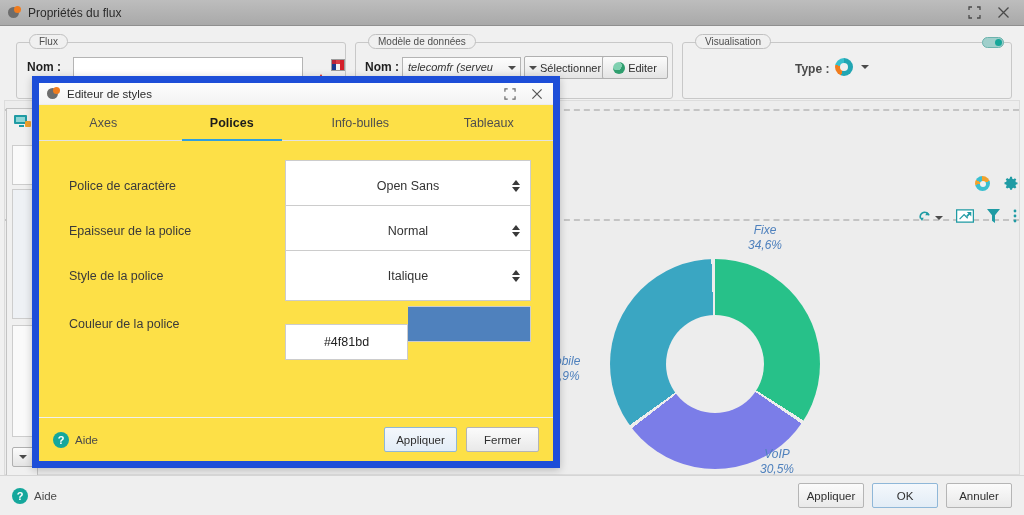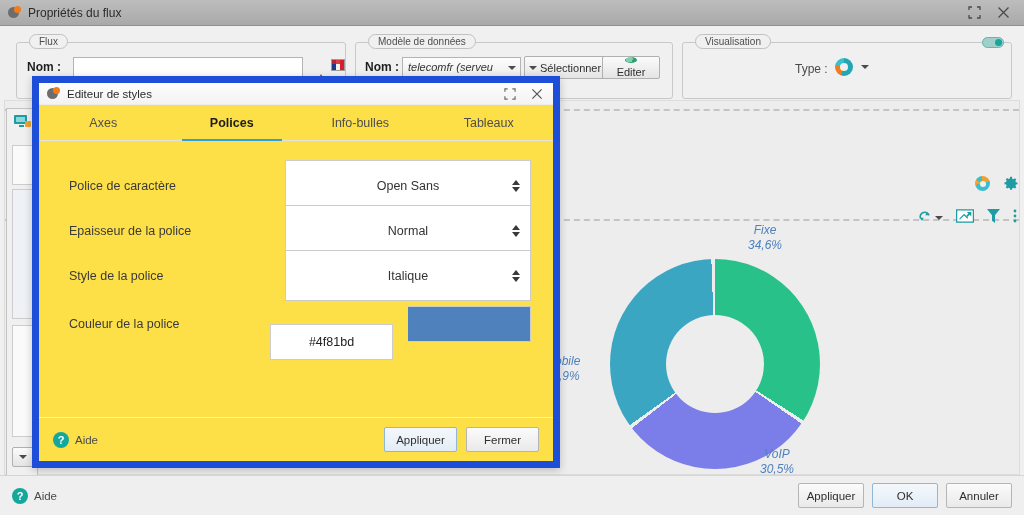--- a/index.html
+++ b/index.html
@@ -127,21 +127,21 @@
   .dlg-title { height:22px; background:linear-gradient(#fdfdfd,#f3f3f3); border-bottom:1px solid #ececec;
      display:flex; align-items:center; padding:0 8px; }
   .dlg-title .t { font-size:11.5px; color:#2b2b2b; }
   .dlg-title .acts { margin-left:auto; display:flex; align-items:center; gap:15px; padding-right:2px; }
   .tabs { display:flex; height:36px; border-bottom:1px solid #e2e2e2; }
   .tab { flex:1 1 0; display:flex; align-items:center; justify-content:center;
     font-size:12.5px; color:#4e4e4e; cursor:default; position:relative; }
   .tab.active { font-weight:bold; color:#1c1c1c; }
   .tab.active::after { content:""; position:absolute; left:14px; right:14px; bottom:-1px; height:2px; background:#2f9fe0; }
   .form { padding:22px 22px 0 30px; }
-  .row { display:flex; align-items:center; height:45px;gap:15px; }
+  .row { display:flex; align-items:center; height:45px; }
   .row .lab { width:232px; font-size:12.5px; color:#3a3a3a; }
   .sel {
     flex:0 0 246px; height:51px; border:1px solid #ccc; background:#fff;
     display:flex; align-items:center; justify-content:center; position:relative;
     font-size:12.5px; color:#333;
   }
   .spin { position:absolute; right:10px; display:flex; flex-direction:column; gap:2px; }
   .spin i { width:0;height:0;border-left:4px solid transparent;border-right:4px solid transparent; }
   .spin .up { border-bottom:5px solid #3a3a3a; }
   .spin .dn { border-top:5px solid #3a3a3a; }
@@ -199,29 +199,29 @@
     <span class="group-label">Modèle de données</span>
     <span class="lbl-strong" style="position:absolute; left:9px; top:17px;">Nom :</span>
     <div class="combo" style="position:absolute; left:46px; top:14px; width:119px;font-style:italic;">
       <span>telecomfr (serveu</span>
       <i class="arw"></i>
     </div>
     <div class="btn3d split" style="position:absolute; left:168px; top:13px;">
       <i class="mini-arw"></i>
       <span>Sélectionner</span>
     </div>
-    <div class="btn3d" style="position:absolute; left:246px; top:13px; width:58px;flex-direction:column;">
+    <div class="btn3d" style="position:absolute; left:246px; top:13px; width:66px;">
       <span style="width:12px;height:12px;border-radius:50%;background:radial-gradient(circle at 35% 32%, #7fd0b0 0 40%, #2f9e6e 41% 100%);display:inline-block;"></span>
       <span>Editer</span>
     </div>
   </div>
 
   <div class="group" style="left:682px; top:42px; width:330px; height:57px;">
     <span class="group-label">Visualisation</span>
-    <span style="position:absolute; left:112px; top:19px; font-size:12px; color:#4a4a4a;">Type :</span>
+    <span style="position:absolute; left:112px; top:19px; font-size:12px; color:#4a4a4a;font-weight:bold;">Type :</span>
     <span class="donut-mini" style="position:absolute; left:152px; top:15px;"></span>
     <i class="mini-arw" style="position:absolute; left:178px; top:22px;"></i>
     <span class="toggle" style="position:absolute; right:7px; top:-6px;">
         <i class="knob"></i>
       </span>
   </div>
 
   <div class="workspace">
     <div class="dash-row" style="top:8px;"></div>
     <div class="dash-row" style="top:118px;"></div>

